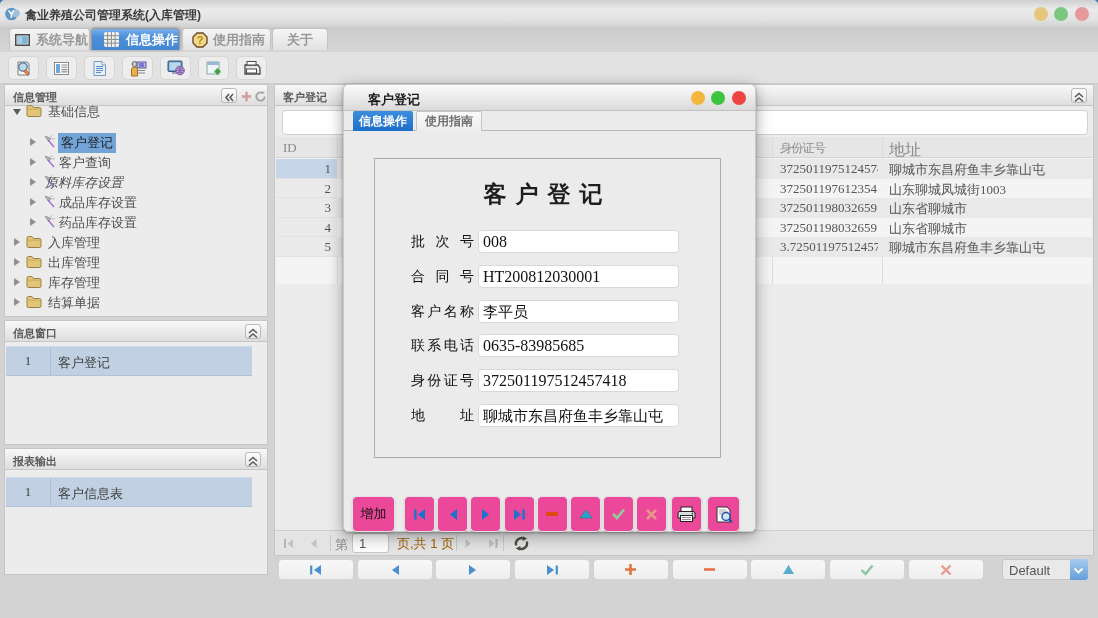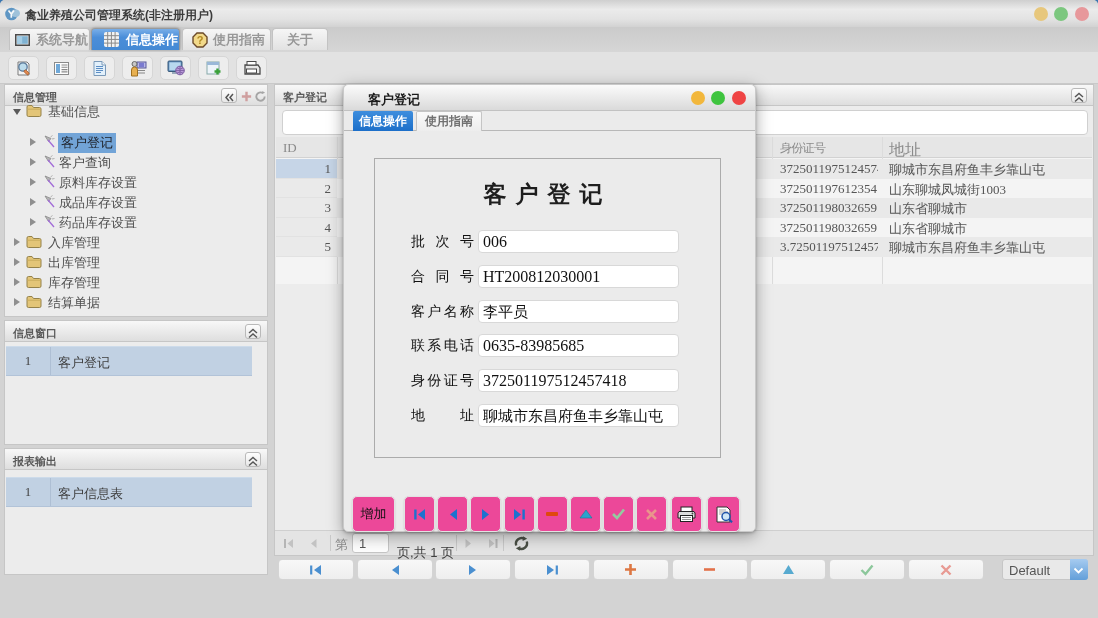--- a/index.html
+++ b/index.html
@@ -58,21 +58,21 @@
 </head>
 <body>
 <div id="win">
 
   <div id="titlebar" class="abs">
     <svg id="logo" class="abs" viewBox="0 0 15 14">
       <circle cx="6.5" cy="7" r="6.3" fill="#5e96c4"></circle>
       <ellipse cx="10.5" cy="6.3" rx="4.4" ry="3.8" fill="#9fc2da"></ellipse>
       <path d="M3.5 3.5 L6.3 7 L6.3 10.8 M6.3 7 L9 3.5" stroke="#f5f8fa" stroke-width="1.7" fill="none"></path>
     </svg>
-    <div id="title" class="abs">禽业养殖公司管理系统(非注册用户)</div>
+    <div id="title" class="abs">禽业养殖公司管理系统(入库管理)</div>
     <div class="circ abs" style="left:1034px;background:#e7c77c;"></div>
     <div class="circ abs" style="left:1054px;background:#7cc77f;"></div>
     <div class="circ abs" style="left:1075px;background:#e7989b;"></div>
   </div>
 
   <div id="tabbar" class="abs"></div>
   <div class="tab abs" style="left:9px;width:81px;">
     <svg style="margin-left:5px;" width="15" height="12" viewBox="0 0 15 12">
         <rect x="0.7" y="0.7" width="13.6" height="10.6" fill="none" stroke="#4a4a4a" stroke-width="1.6"></rect>
         <rect x="2.2" y="2.2" width="10.6" height="7.6" fill="#7fb2d2"></rect>
@@ -195,21 +195,21 @@
           </svg>
           <span class="txt" style="left:54px;">客户查询</span>
         </div>
         <div class="trow" style="top:87px;">
           <span class="arrow arr-r" style="left:25px;"></span>
           <svg style="position:absolute;left:38px;top:3px;" width="13" height="14" viewBox="0 0 13 14">
             <path d="M2 1 l6 2.5 l-2.5 3 z" fill="#b5b5b5" stroke="#8a8a8a" stroke-width="0.8"></path>
             <path d="M5 5 L11 12" stroke="#a26cd8" stroke-width="1.3"></path>
             <path d="M7.5 2 l2 -1.5 M9 4 l2.5 -0.5" stroke="#b0b0b0" stroke-width="1"></path>
           </svg>
-          <span class="txt" style="left:54px;">原料库存设置</span>
+          <span class="txt" style="left:40px;font-style:italic;">原料库存设置</span>
         </div>
         <div class="trow" style="top:107px;">
           <span class="arrow arr-r" style="left:25px;"></span>
           <svg style="position:absolute;left:38px;top:3px;" width="13" height="14" viewBox="0 0 13 14">
             <path d="M2 1 l6 2.5 l-2.5 3 z" fill="#b5b5b5" stroke="#8a8a8a" stroke-width="0.8"></path>
             <path d="M5 5 L11 12" stroke="#a26cd8" stroke-width="1.3"></path>
             <path d="M7.5 2 l2 -1.5 M9 4 l2.5 -0.5" stroke="#b0b0b0" stroke-width="1"></path>
           </svg>
           <span class="txt" style="left:54px;">成品库存设置</span>
         </div>
@@ -347,21 +347,21 @@
     <div style="position:absolute;left:0;bottom:0;width:100%;height:25px;background:#e4e4e4;border-top:1px solid #cfcfcf;">
       <svg style="position:absolute;left:8px;top:6px;" width="13" height="13" viewBox="0 0 13 13">
           <path d="M2 2 v9" stroke="#b5b5b5" stroke-width="2"></path>
           <path d="M10 2 L4.5 6.5 L10 11 z" fill="#c2c2c2"></path>
         </svg>
       <svg style="position:absolute;left:32px;top:6px;" width="13" height="13" viewBox="0 0 13 13">
           <path d="M9.5 2 L4 6.5 L9.5 11 z" fill="#c2c2c2"></path>
         </svg>
       <div style="position:absolute;left:60px;top:5px;font-size:13px;color:#8a8a8a;">第</div>
       <div style="position:absolute;left:77px;top:2px;width:37px;height:20px;background:#fdfdfd;border:1px solid #c5c5c5;border-radius:3px;font-size:13px;color:#555;padding:2px 0 0 6px;">1</div>
-      <div style="position:absolute;left:122px;top:13px;font-size:13px;color:#404040;">页,共 1 页</div>
+      <div style="position:absolute;left:122px;top:4px;font-size:13px;color:#a16207;">页,共 1 页</div>
       <svg style="position:absolute;left:187px;top:6px;" width="13" height="13" viewBox="0 0 13 13">
           <path d="M3.5 2 L9 6.5 L3.5 11 z" fill="#c2c2c2"></path>
         </svg>
       <svg style="position:absolute;left:211px;top:6px;" width="13" height="13" viewBox="0 0 13 13">
           <path d="M3 2 L8.5 6.5 L3 11 z" fill="#c2c2c2"></path>
           <path d="M10.5 2 v9" stroke="#b5b5b5" stroke-width="2"></path>
         </svg>
       <div style="position:absolute;left:55px;top:4px;width:1px;height:16px;background:#c9c9c9;"></div>
       <div style="position:absolute;left:181px;top:4px;width:1px;height:16px;background:#c9c9c9;"></div>
       <div style="position:absolute;left:228px;top:4px;width:1px;height:16px;background:#c9c9c9;"></div>
@@ -444,21 +444,21 @@
       <div class="dtab off" style="left:72px;width:66px;">使用指南</div>
     </div>
     <div id="formbox" class="abs">
       <div id="ftitle" class="abs">客户登记</div>
       <div class="frow" style="top:71px;">
           <div class="flabel">
             <span>批</span>
             <span>次</span>
             <span>号</span>
           </div>
-          <div class="finput">006</div>
+          <div class="finput">008</div>
         </div>
       <div class="frow" style="top:106px;">
           <div class="flabel">
             <span>合</span>
             <span>同</span>
             <span>号</span>
           </div>
           <div class="finput">HT200812030001</div>
         </div>
       <div class="frow" style="top:141px;">

